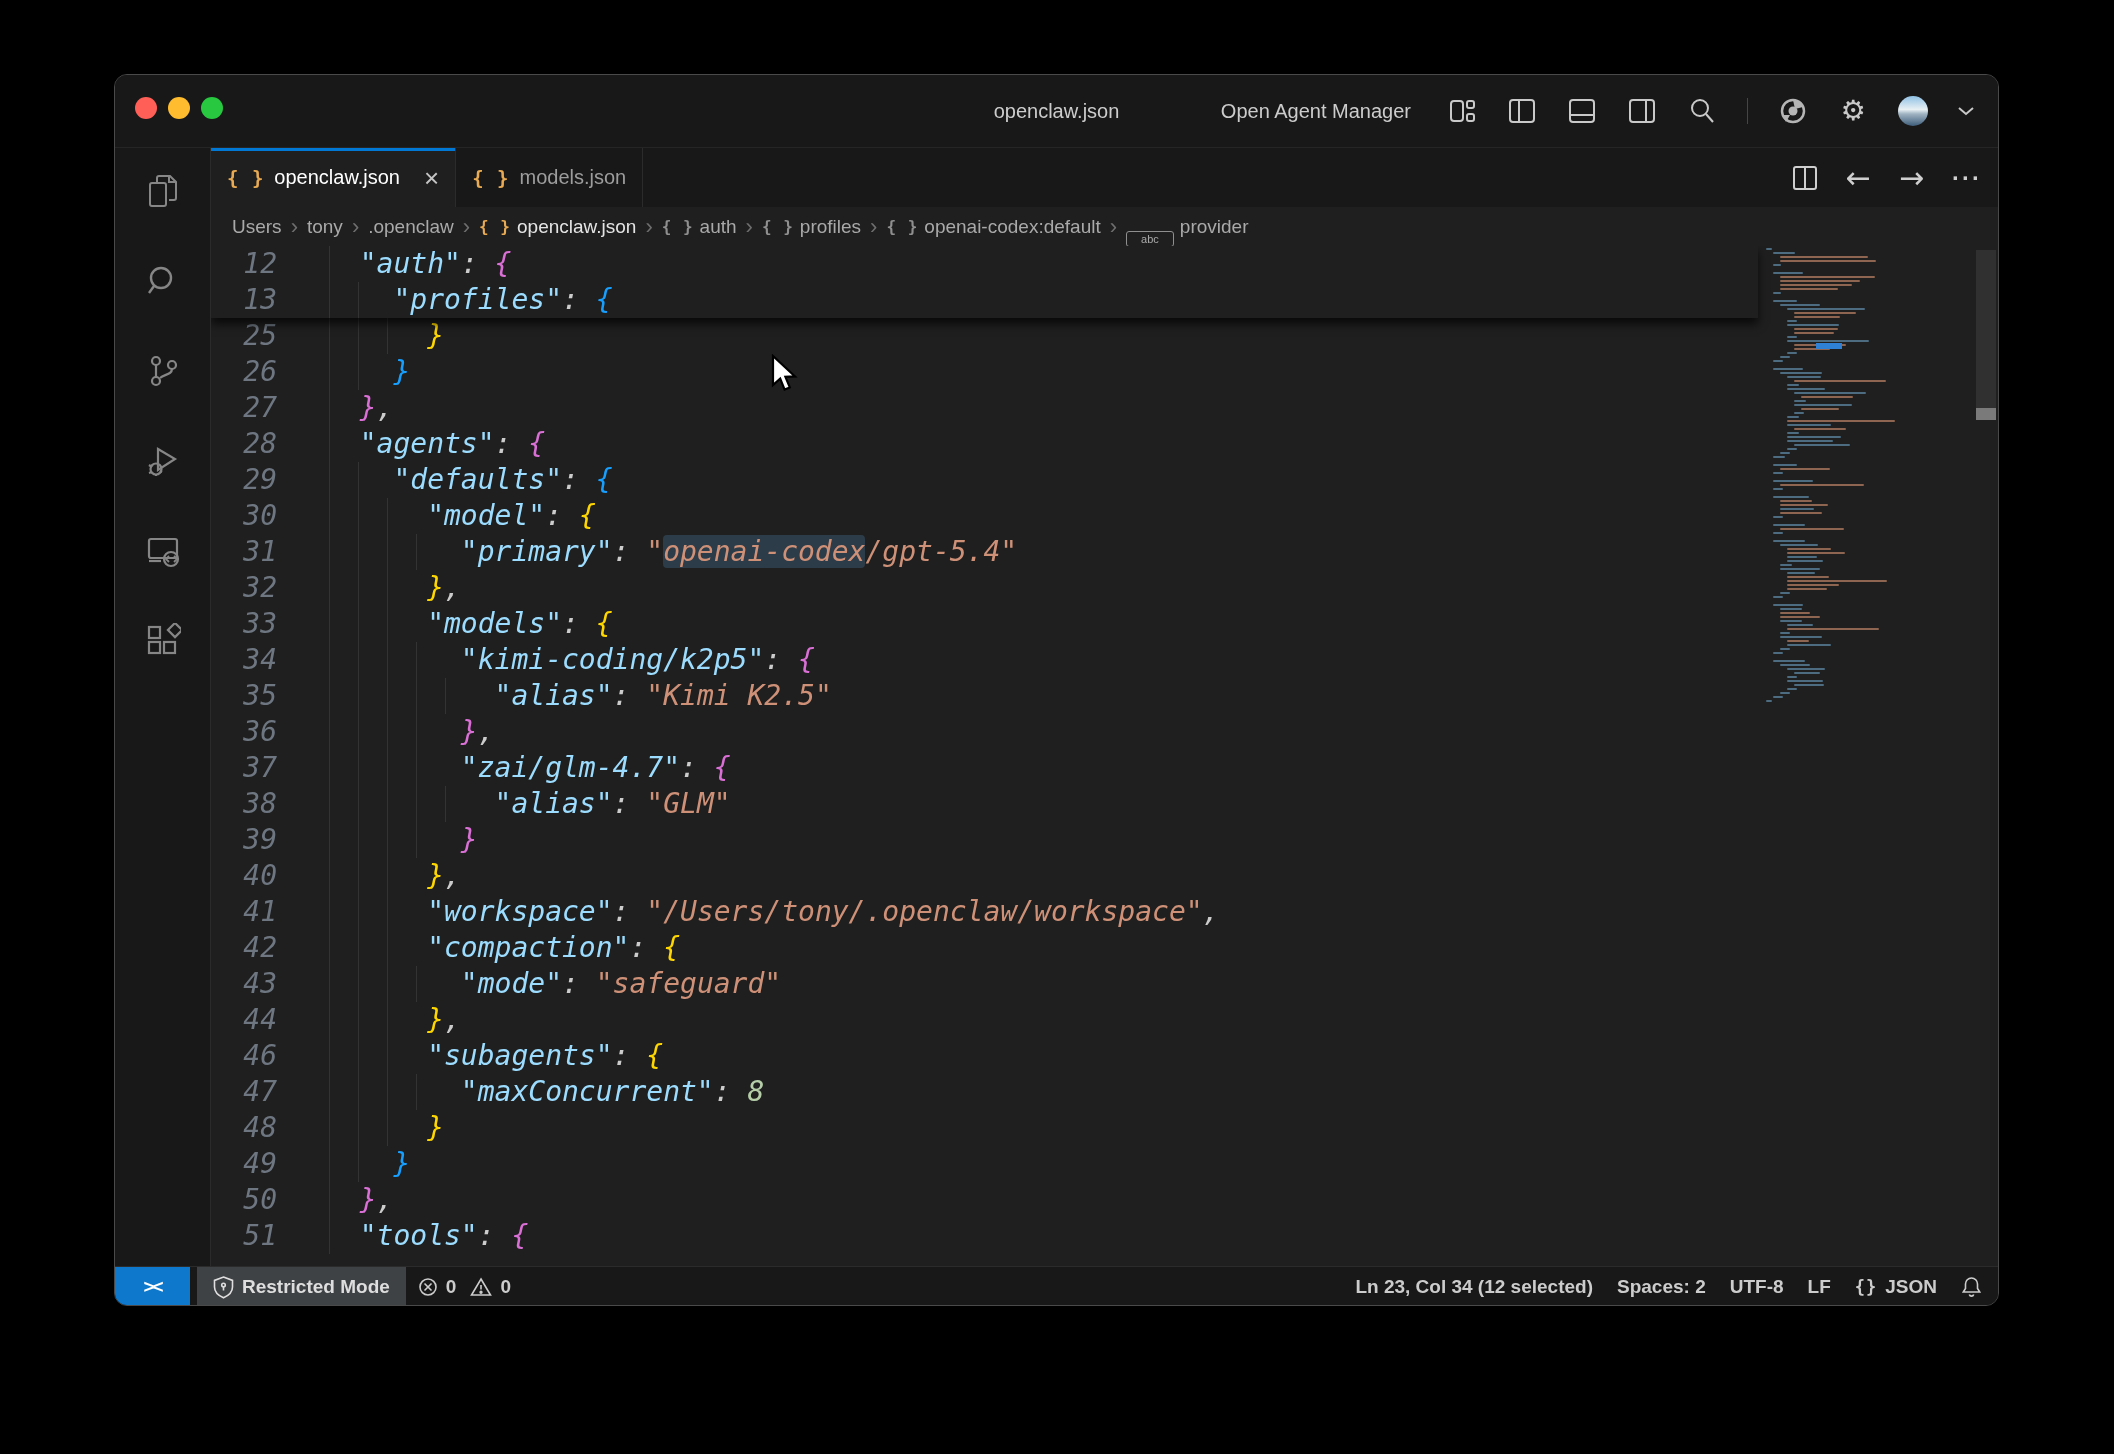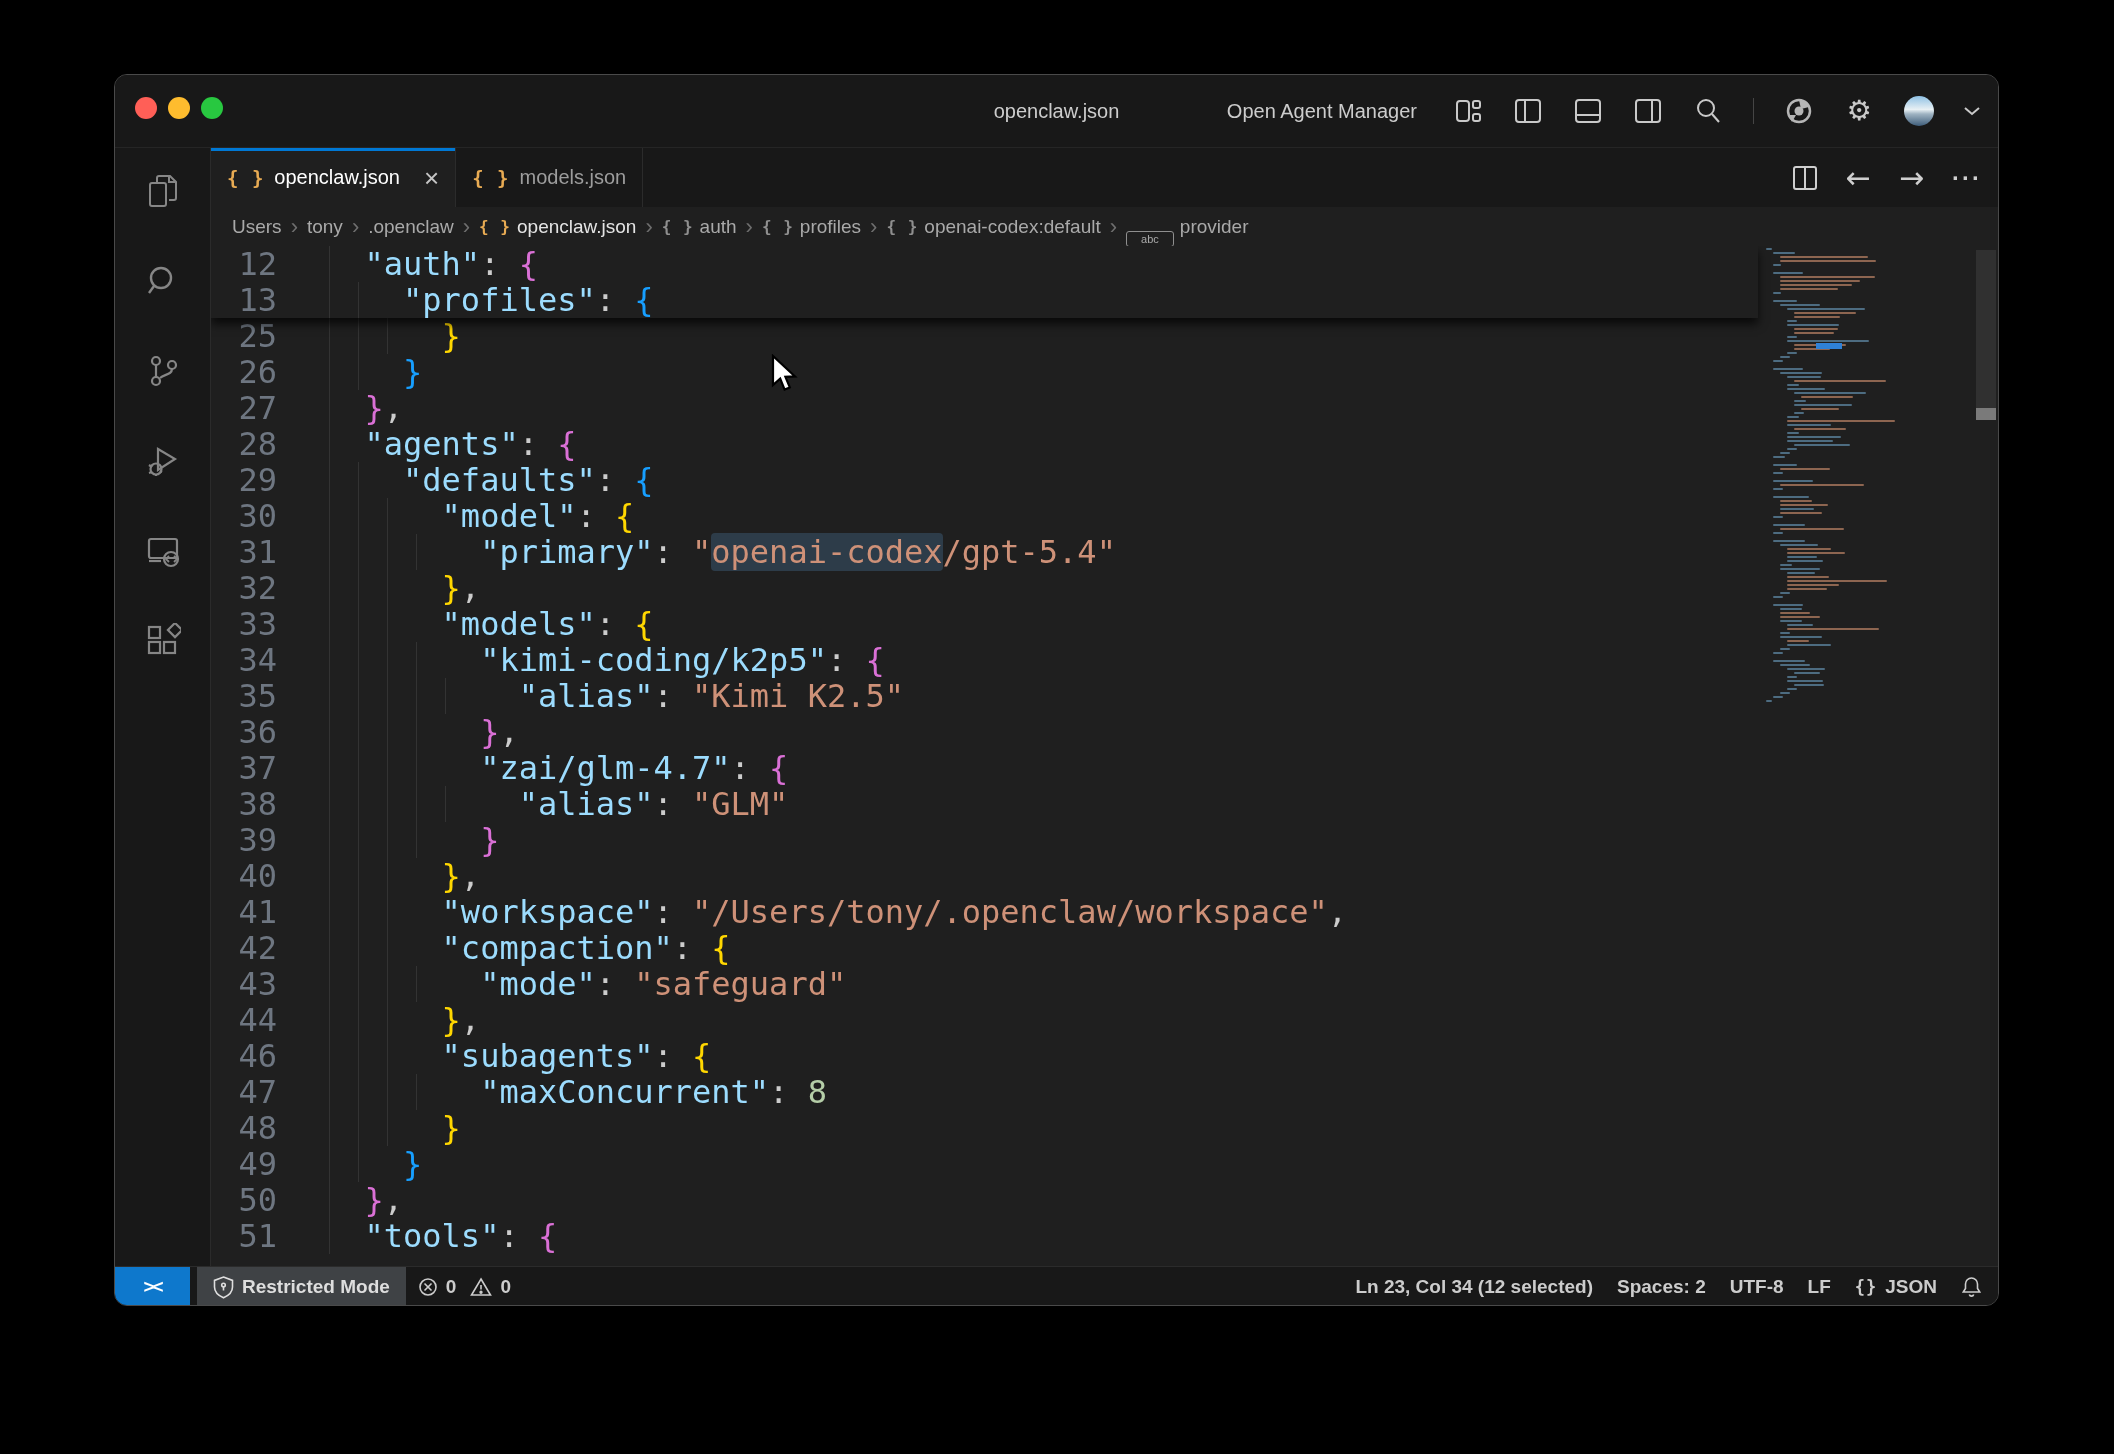--- a/index.html
+++ b/index.html
@@ -6,21 +6,21 @@
     font-family:"Liberation Sans",sans-serif;-webkit-font-smoothing:antialiased;}
   .window{position:absolute;left:115px;top:75px;width:1883px;height:1230px;background:#1f1f1f;
     border-radius:12px;overflow:hidden;outline:1px solid #4a4a4a;}
   
   .titlebar{position:relative;height:72px;background:#181818;border-bottom:1px solid #252525;}
   .traffic{position:absolute;top:22px;left:20px;display:flex;gap:11px;}
   .traffic span{width:22px;height:22px;border-radius:50%;display:block;}
   .tl-red{background:#ff5f57}.tl-yellow{background:#febc2e}.tl-green{background:#28c840}
   .win-title{position:absolute;left:0;right:0;top:0;height:72px;display:flex;align-items:center;justify-content:center;
     color:#cccccc;font-size:20px;pointer-events:none;}
-  .tb-right{position:absolute;right:18px;top:0;height:72px;display:flex;align-items:center;gap:30px;color:#c9c9c9;}
+  .tb-right{position:absolute;right:24px;top:0;height:72px;display:flex;align-items:center;gap:30px;color:#c9c9c9;}
   .tb-right .label{font-size:20px;color:#cccccc;margin-right:6px;}
   .tb-icon{display:flex;align-items:center;justify-content:center;width:30px;height:30px;color:#c9c9c9;}
   .tb-sep{width:1px;height:26px;background:#454545;}
   .gear-glyph{font-size:28px;line-height:28px;color:#c9c9c9;font-family:"DejaVu Sans",sans-serif;}
   .avatar{width:30px;height:30px;border-radius:50%;background:linear-gradient(180deg,#8fc1e4 0%,#e8f0f4 45%,#9fb3c2 60%,#3e5d7a 100%);}
   
   .main{display:flex;height:1118px;}
   .activitybar{width:95px;background:#181818;border-right:1px solid #2b2b2b;display:flex;flex-direction:column;align-items:center;padding-top:25px;gap:54px;}
   .act-icon{width:36px;height:36px;display:flex;align-items:center;justify-content:center;color:#868686;}
   .editor-col{flex:1;display:flex;flex-direction:column;min-width:0;}
@@ -41,21 +41,21 @@
   .bc-sep{color:#6e6e6e;font-size:22px;padding:0 2px;}
   .bc-braces{color:#8f8f8f;font-size:16px;font-weight:bold;font-family:"DejaVu Sans Mono",monospace;letter-spacing:1px;}
   .bc-braces.orange{color:#e8ab53;}
   .bc-current{color:#e4e4e4;}
   .bc-abc{border:1px solid #8f8f8f;border-radius:3px;font-size:11px;padding:0 14px;line-height:14px;color:#a9a9a9;margin-top:24px;}
   
   .codearea{position:relative;flex:1;background:#1f1f1f;overflow:hidden;font-family:"DejaVu Sans Mono",monospace;}
   .rows,.sticky{position:absolute;left:0;width:1547px;top:0;}
   .rows{padding-top:72px;}
   .sticky{z-index:6;background:#1f1f1f;box-shadow:0 6px 9px rgba(0,0,0,.7);}
-  .crow{display:flex;height:36px;line-height:36px;font-size:32px;white-space:pre;}
+  .crow{display:flex;height:36px;line-height:36px;font-size:28px;white-space:pre;font-style:italic;}
   .ln{width:66px;flex:none;text-align:right;color:#6e7681;}
   .codetext{padding-left:49px;flex:1;position:relative;color:#d4d4d4;}
   .guide{position:absolute;top:0;bottom:0;width:1px;background:#333333;}
   .tk-k{color:#9cdcfe}.tk-p{color:#cccccc}.tk-s{color:#ce9178}.tk-n{color:#b5cea8}
   .tk-g{color:#ffd700}.tk-m{color:#da70d6}.tk-b{color:#179fff}
   .sel-hl{background:#2d3c49;border-radius:4px;}
   
   .minimap{position:absolute;left:1547px;top:2px;width:212px;height:100%;}
   .mm-row{position:absolute;height:2.2px;border-radius:1px;}
   .mm-k{background:#5d87a3;opacity:.75;} .mm-o{background:#a9775c;opacity:.8;}

